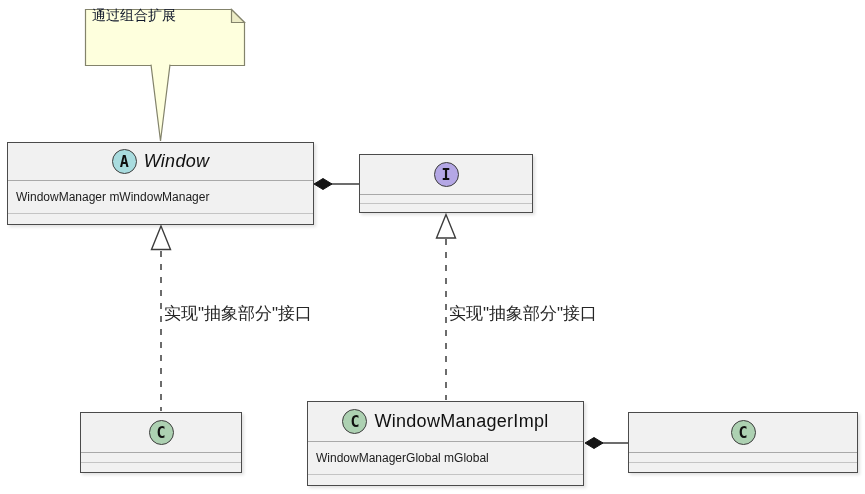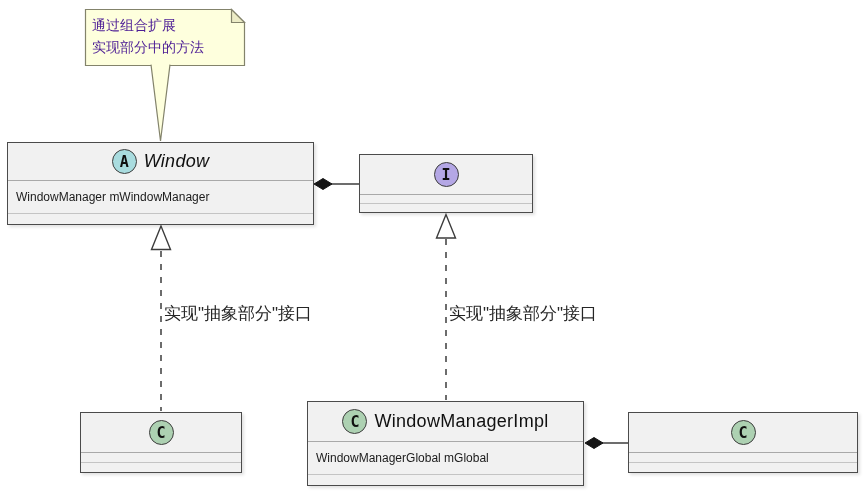--- a/index.html
+++ b/index.html
@@ -59,22 +59,22 @@
 
   #cls-wmg{left:628px;top:412px;width:230px;height:61px;}
   #cls-wmg .title-row{height:39px;}
   #cls-wmg .empty-row{height:10px;}
 
   
   #draw-layer{position:absolute;left:0;top:0;z-index:5;pointer-events:none;}
 
   
   .note-text{
-    position:absolute;left:92px;top:14px;z-index:7;
-    font-size:14px;line-height:22px;color:#4c1d95;white-space:nowrap;
+    position:absolute;left:92px;top:4px;z-index:7;
+    font-size:14px;line-height:22px;color:#0f172a;white-space:nowrap;
   }
   .edge-label{
     position:absolute;z-index:7;font-size:17px;color:#262626;white-space:nowrap;
   }
   #edge-label-1{left:164px;top:302px;}
   #edge-label-2{left:449px;top:302px;}
 </style>
 </head>
 <body>
 
@@ -138,19 +138,18 @@
 
     <polygon points="161,226 151.5,249.5 170.5,249.5" fill="#FFFFFF" stroke="#3C3C3C" stroke-width="1.4"></polygon>
     <line x1="161" y1="251" x2="161" y2="411" stroke="#3C3C3C" stroke-width="1.5" stroke-dasharray="6 7"></line>
 
     <polygon points="446,214.5 436.5,238 455.5,238" fill="#FFFFFF" stroke="#3C3C3C" stroke-width="1.4"></polygon>
     <line x1="446" y1="239" x2="446" y2="400" stroke="#3C3C3C" stroke-width="1.5" stroke-dasharray="6 7"></line>
   </svg>
 
   <div class="note-text">
     <div>通过组合扩展</div>
-    <div>实现部分中的方法</div>
   </div>
 
   <div class="edge-label" id="edge-label-1">实现"抽象部分"接口</div>
   <div class="edge-label" id="edge-label-2">实现"抽象部分"接口</div>
 
 </div>
 
 </body></html>

